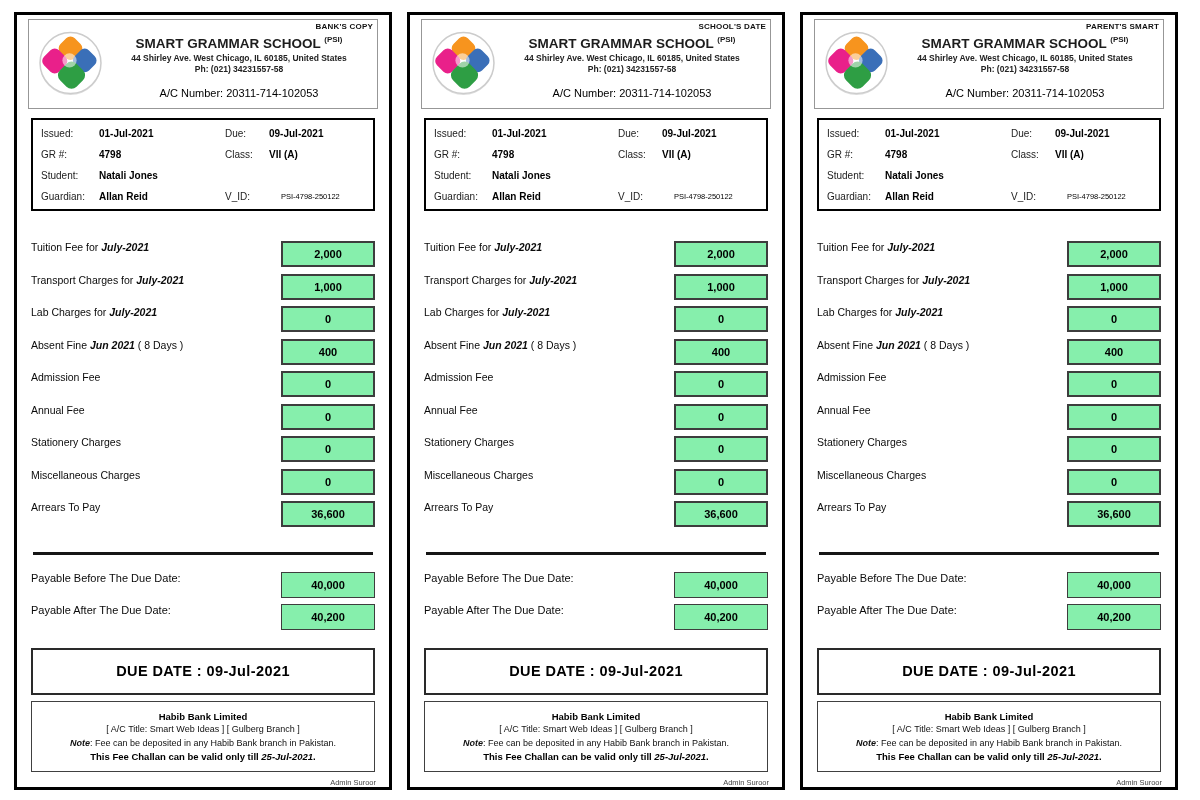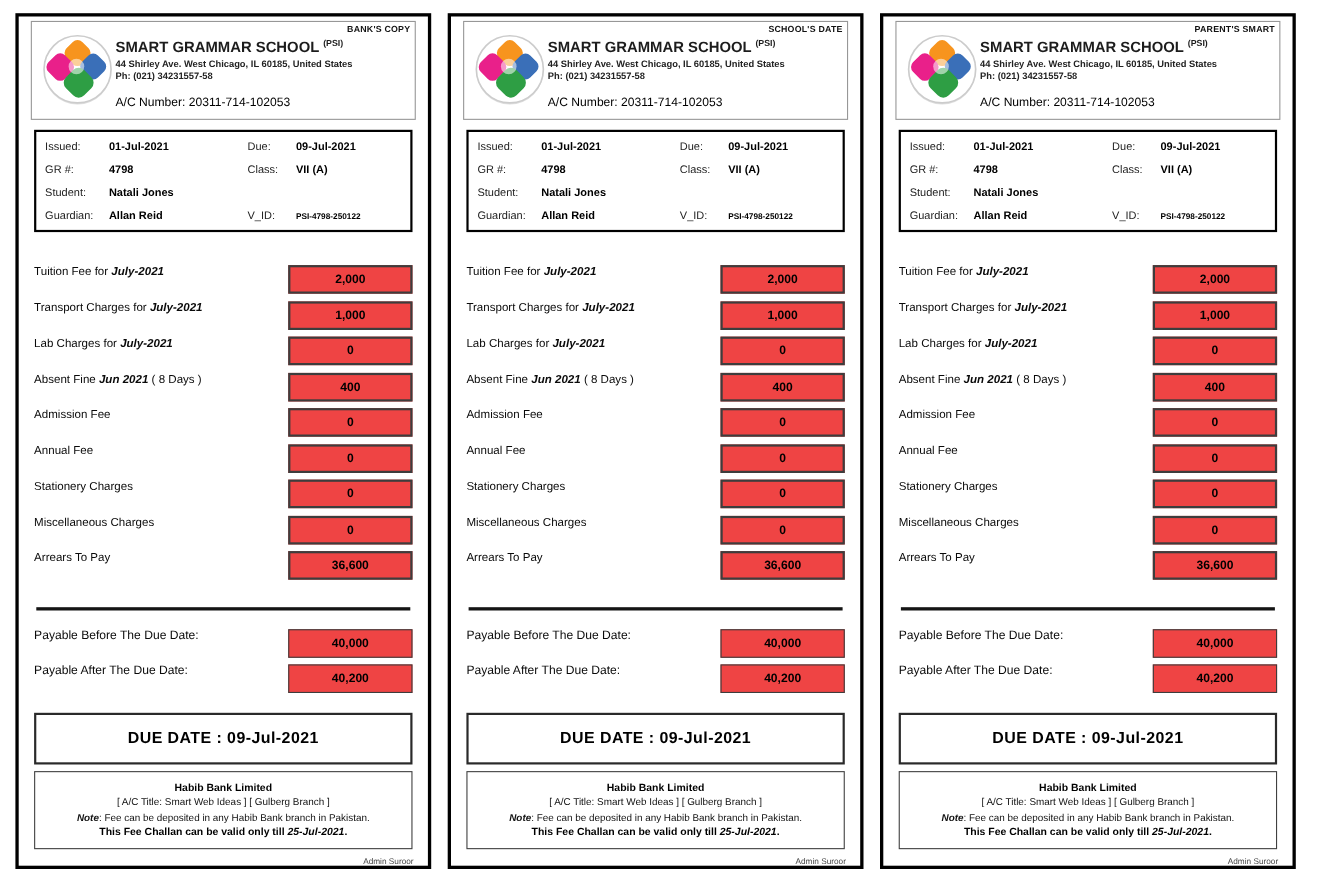--- a/index.html
+++ b/index.html
@@ -22,52 +22,52 @@
     border: 1px solid #979797;
   }
   .copy-label {
     position: absolute; top: 2px; right: 4px;
     font-size: 8px; font-weight: 700; letter-spacing: .2px; color: #111;
   }
   .logo {
     position: absolute; left: 9px; top: 11px; width: 65px; height: 65px;
   }
   .head-text {
-    margin-left: 76px; margin-right: 4px; padding-top: 12px;
+    margin-left: 76px; margin-right: 4px; text-align: center; padding-top: 12px;
   }
   .school-name { font-size: 13.5px; font-weight: 600; color: #1c1c1c; line-height: 16px; white-space: nowrap; }
   .school-name sup { font-size: 8px; font-weight: 600; }
   .school-address { font-size: 8.5px; font-weight: 600; color: #222; line-height: 11px; margin-top: 1px; }
   .school-phone { font-size: 8.5px; font-weight: 600; color: #222; line-height: 10px; }
   .account-number { font-size: 11px; font-weight: 400; color: #000; line-height: 14px; margin-top: 12px; }
 
   
   .info-box {
     margin: 9px 3px 0 3px; border: 2.5px solid #000;
     padding: 3px 8px 2px 8px;
   }
   .info-grid {
     display: grid;
     grid-template-columns: 58px 126px 44px 1fr;
     grid-auto-rows: 21px; align-items: center;
   }
   .info-label { font-size: 10px; color: #222; }
   .info-value { font-size: 10px; font-weight: 700; color: #000; }
-  .vid-value { font-size: 7.5px; font-weight: 700; }
+  .vid-value { font-size: 7.5px; font-weight: 400; margin-left: 12px; }
 
   
   .fee-rows { margin-top: 30px; }
   .fee-row, .payable-row {
     display: flex; justify-content: space-between; 
     height: 26px; margin: 0 3px 6.5px 3px;
   }
   .fee-label, .payable-label { font-size: 10.5px; color: #0a0a0a; }
   .fee-label .em, .bank-em { font-weight: 700; font-style: italic; }
   .amount-box {
-    width: 113px; height: 26px; border: 2px solid #3d3d3d; background: #ef4444;
+    width: 94px; height: 26px; border: 2px solid #3d3d3d; background: #86efac;
     display: flex; align-items: center; justify-content: center;
     font-size: 11px; font-weight: 700;
   }
   .payable-row .amount-box { border-width: 1.5px; }
   .payable-label { font-size: 11px; }
 
   .total-divider { height: 3px; background: #151515; margin: 18px 5px 0 5px; }
   .payable-rows { margin-top: 17px; }
 
   

